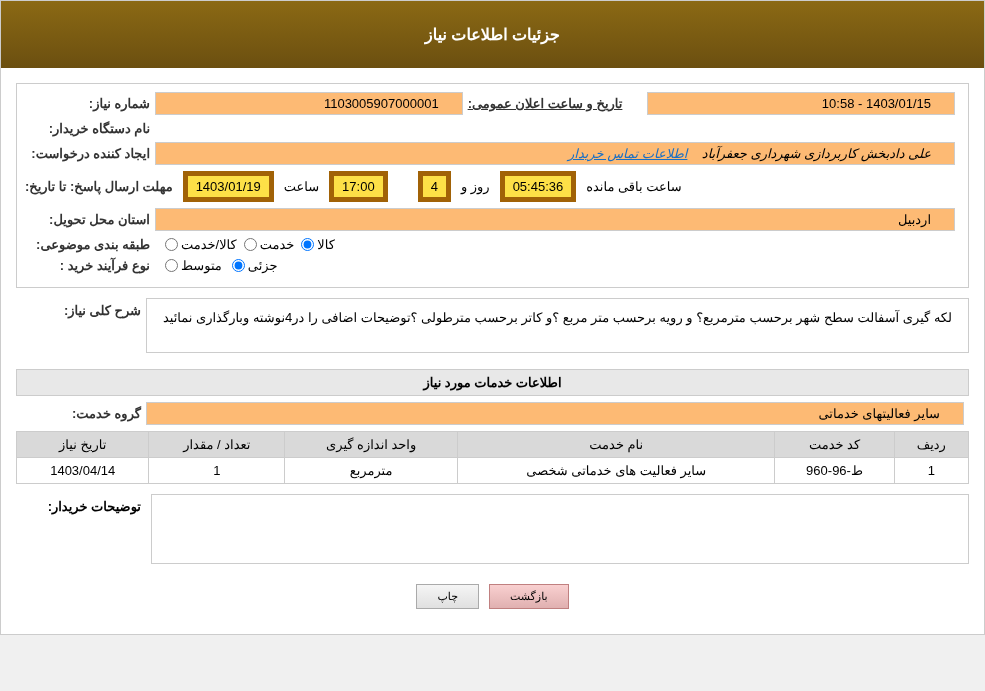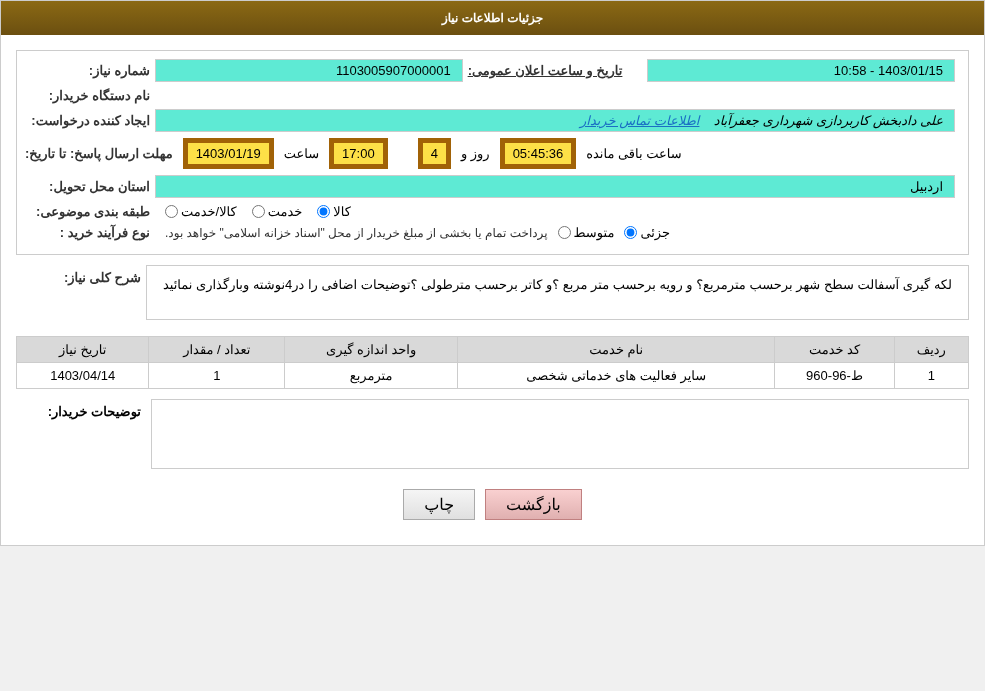--- a/index.html
+++ b/index.html
@@ -12,22 +12,22 @@
     .page-container {
       max-width: 985px;
       margin: 0 auto;
       background: #fff;
       border: 1px solid #ccc;
     }
     .page-header {
       background: linear-gradient(to bottom, #8B6914, #6B4F10);
       color: #fff;
       text-align: center;
-      padding: 10px;
-      font-size: 12px;
+      padding: 24px;
+      font-size: 16px;
       font-weight: bold;
     }
     .content {
       padding: 15px;
     }
     .info-section {
       border: 1px solid #ccc;
       margin-bottom: 10px;
       padding: 8px;
     }
@@ -41,22 +41,22 @@
       font-weight: bold;
       white-space: nowrap;
       min-width: 130px;
       text-align: right;
       padding-right: 5px;
       color: #333;
     }
     .field-value {
       flex: 1;
       border: 1px solid #ccc;
-      background: #5eead4;
-      padding: 3px 11px;
+      background: #fdba74;
+      padding: 3px 23px;
       min-height: 22px;
       text-align: right;
       margin-right: 5px;
     }
     .contact-link {
       color: #1a6fc4;
       text-decoration: underline;
       cursor: pointer;
     }
     .deadline-row {
@@ -82,21 +82,21 @@
       align-items: center;
       margin-bottom: 6px;
       gap: 10px;
     }
     .radio-row .field-label {
       min-width: 130px;
     }
     .radio-group {
       display: flex;
       flex-direction: row-reverse;
-      gap: 15px;
+      gap: 7px;
       align-items: center;
     }
     .radio-item {
       display: flex;
       align-items: center;
       gap: 3px;
     }
     .radio-item input[type="radio"] {
       margin: 0;
     }
@@ -184,21 +184,21 @@
     .buttons-row {
       display: flex;
       justify-content: center;
       gap: 10px;
       padding: 10px;
     }
     .btn {
       padding: 5px 20px;
       border: 1px solid #aaa;
       cursor: pointer;
-      font-size: 16px;
+      font-size: 11px;
       font-family: Tahoma, Arial, sans-serif;
       background: linear-gradient(to bottom, #f5f5f5, #e0e0e0);
       text-align: right;
     }
     .btn-back {
       background: linear-gradient(to bottom, #f9d0d0, #e0b0b0);
       border-color: #c08080;
     }
     .btn-print {
       background: linear-gradient(to bottom, #f5f5f5, #e0e0e0);
@@ -268,41 +268,45 @@
           <div class="radio-item">
             <label>کالا</label>
             <input type="radio" name="category" value="kala" checked="" style="">
           </div>
         </div>
       </div>
 
       <div class="process-row">
         <span class="field-label">نوع فرآیند خرید :</span>
         <div class="process-options">
-          <span class="process-note">پرداخت تمام یا بخشی از مبلغ خریدار از محل "اسناد خزانه اسلامی" خواهد بود.</span>
           <div class="radio-item">
             <label>متوسط</label>
             <input type="radio" name="process" value="medium" style="">
           </div>
           <div class="radio-item">
             <label>جزئی</label>
             <input type="radio" name="process" value="minor" checked="" style="">
           </div>
         </div>
       </div>
 
     </div>
 
     <div class="form-row" style="align-items:flex-start;">
       <span class="field-label" style="padding-top:5px;">شرح کلی نیاز:</span>
       <div class="description-box" style="flex:1;">لکه گیری آسفالت سطح شهر برحسب مترمربع؟ و رویه برحسب متر مربع ؟و کاتر برحسب مترطولی ؟توضیحات اضافی را در4نوشته وبارگذاری نمائید</div>
     </div>
 
     <div class="services-section">
-
+      <div class="section-title">اطلاعات خدمات مورد نیاز</div>
+
+      <div class="form-row">
+        <span class="field-label">گروه خدمت:</span>
+        <div class="field-value">سایر فعالیتهای خدماتی</div>
+      </div>
 
       <table class="services-table">
         <thead>
           <tr>
             <th>ردیف</th>
             <th>کد خدمت</th>
             <th>نام خدمت</th>
             <th>واحد اندازه گیری</th>
             <th>تعداد / مقدار</th>
             <th>تاریخ نیاز</th>

